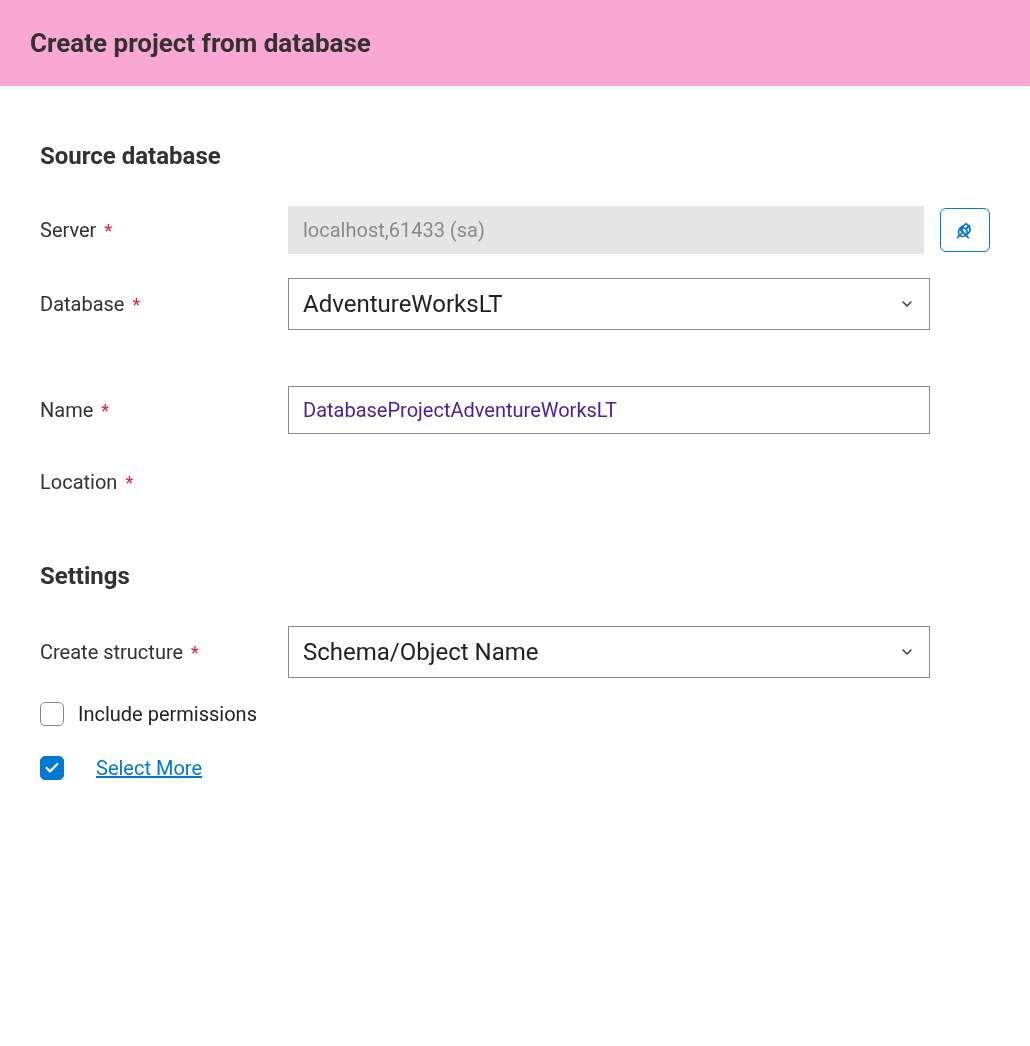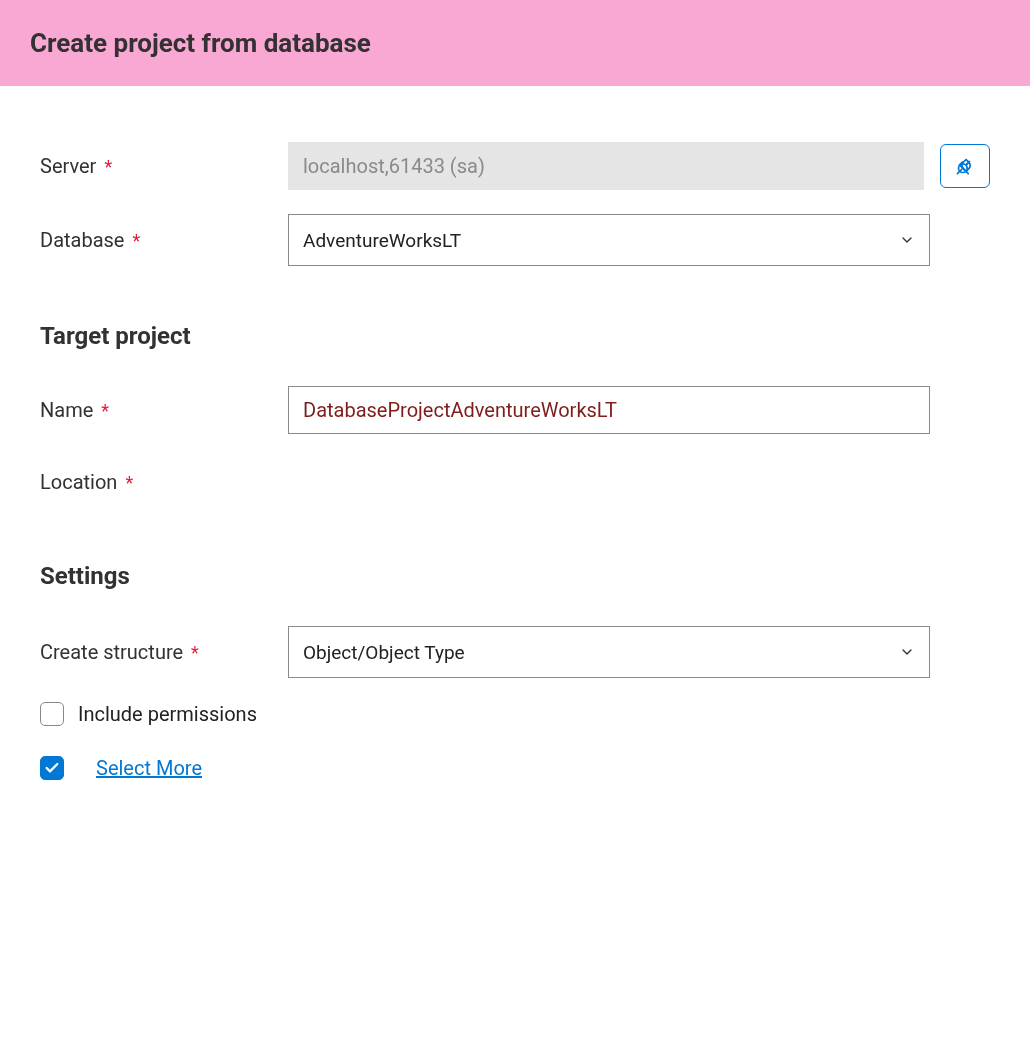--- a/index.html
+++ b/index.html
@@ -58,38 +58,38 @@
       display: flex;
       align-items: center;
       gap: 16px;
     }
     .input-text {
       flex: 1;
       height: 48px;
       border: 1px solid #8a8a8a;
       padding: 0 14px;
       font-size: 20px;
-      color: #7f1d1d;
+      color: #4c1d95;
       background: #fff;
       font-family: inherit;
     }
     .input-text::placeholder {
       color: #8a8a8a;
     }
     .input-text[readonly] {
       background: #e5e5e5;
       border-color: #e5e5e5;
       color: #8a8a8a;
     }
     .select {
       flex: 1;
       height: 52px;
       border: 1px solid #8a8a8a;
       padding: 0 14px;
-      font-size: 19px;
+      font-size: 24px;
       color: #222;
       background: #fff;
       display: flex;
       align-items: center;
       justify-content: space-between;
       cursor: pointer;
     }
     .select-text {
       flex: 1;
     }
@@ -154,20 +154,21 @@
 </head>
 <body>
 
 <div class="header">
   <h1>Create project from database</h1>
 </div>
 
 <div class="content">
 
   <div class="section">
+    <div class="section-title">Source database</div>
 
     <div class="field-row">
       <div class="field-label">
         <span>Server</span>
         <span class="required">*</span>
       </div>
       <div class="field-control">
         <input class="input-text" readonly="" value="localhost,61433 (sa)" style="">
         <button class="icon-button">
           <svg width="26" height="26" viewBox="0 0 24 24" fill="none" stroke="#0078d4" stroke-width="1.6" stroke-linecap="round" stroke-linejoin="round">
@@ -194,21 +195,20 @@
           <span class="select-text">AdventureWorksLT</span>
           <svg class="chevron-down" viewBox="0 0 24 24" fill="none" stroke="#323232" stroke-width="2" stroke-linecap="round" stroke-linejoin="round">
             <polyline points="6 9 12 15 18 9"></polyline>
           </svg>
         </div>
       </div>
     </div>
   </div>
 
   <div class="section">
-    <div class="section-title">Target project</div>
 
     <div class="field-row">
       <div class="field-label">
         <span>Name</span>
         <span class="required">*</span>
       </div>
       <div class="field-control" style="max-width:642px;">
         <input class="input-text" value="DatabaseProjectAdventureWorksLT" style="">
       </div>
     </div>
@@ -224,21 +224,21 @@
   <div class="section">
     <div class="section-title">Settings</div>
 
     <div class="field-row">
       <div class="field-label">
         <span>Create structure</span>
         <span class="required">*</span>
       </div>
       <div class="field-control" style="max-width:642px;">
         <div class="select">
-          <span class="select-text">Object/Object Type</span>
+          <span class="select-text">Schema/Object Name</span>
           <svg class="chevron-down" viewBox="0 0 24 24" fill="none" stroke="#323232" stroke-width="2" stroke-linecap="round" stroke-linejoin="round">
             <polyline points="6 9 12 15 18 9"></polyline>
           </svg>
         </div>
       </div>
     </div>
 
     <div class="checkbox-row">
       <div class="checkbox"></div>
       <span class="checkbox-label">Include permissions</span>

